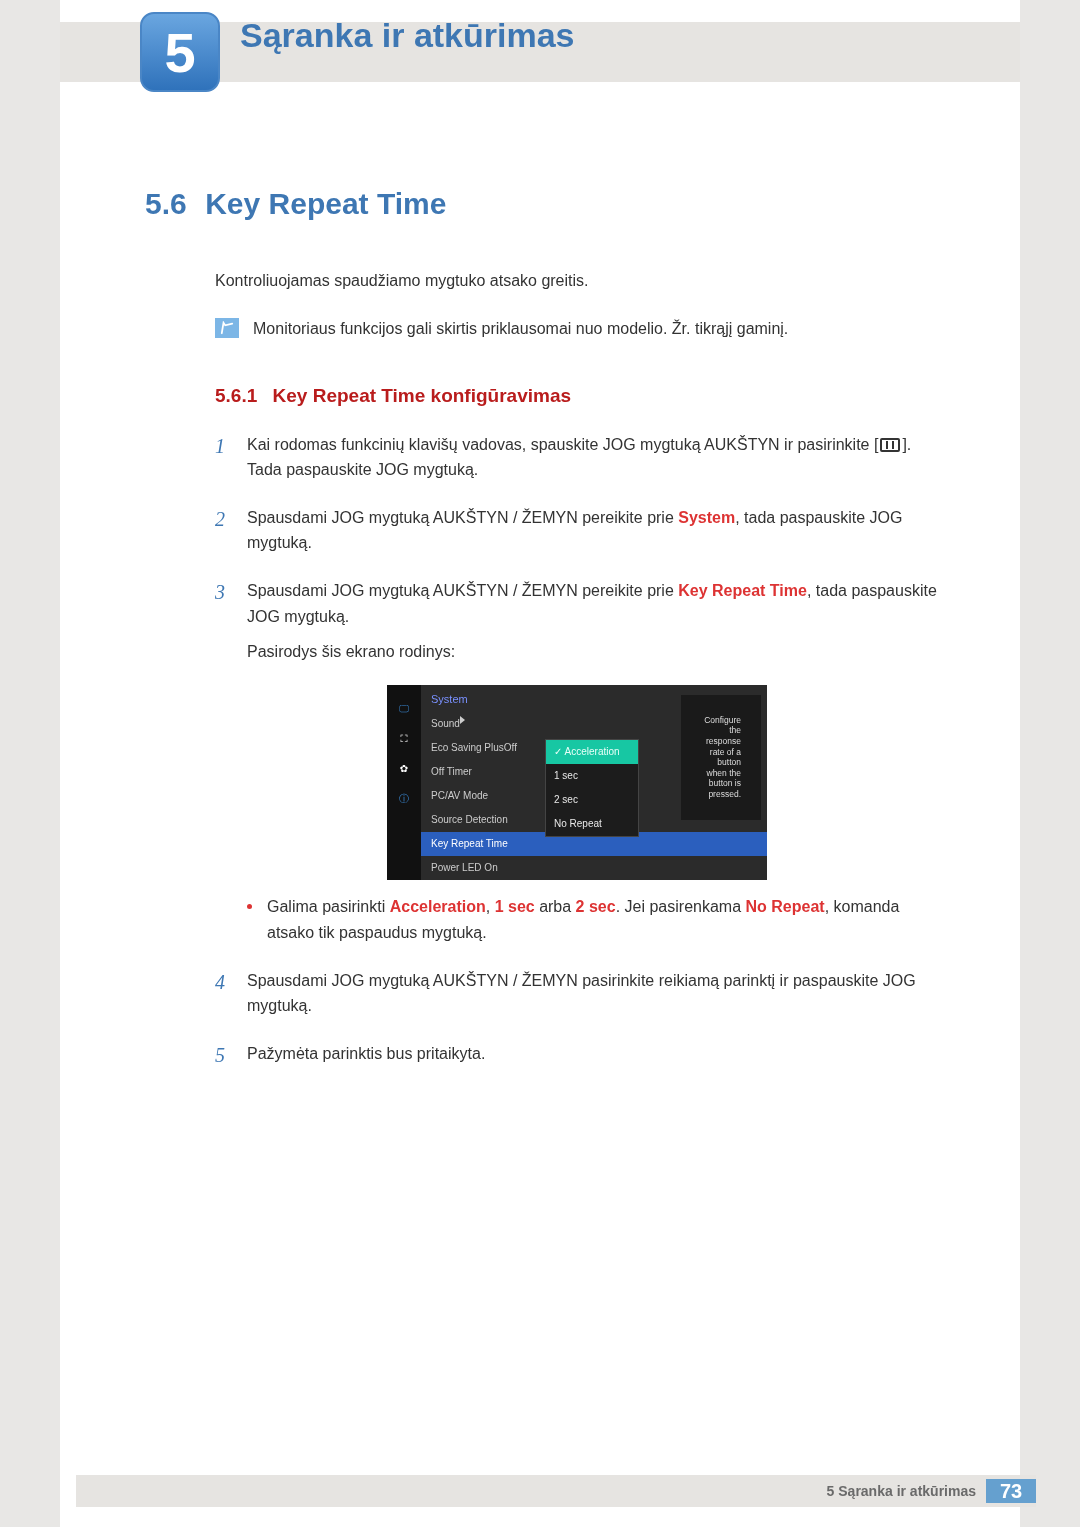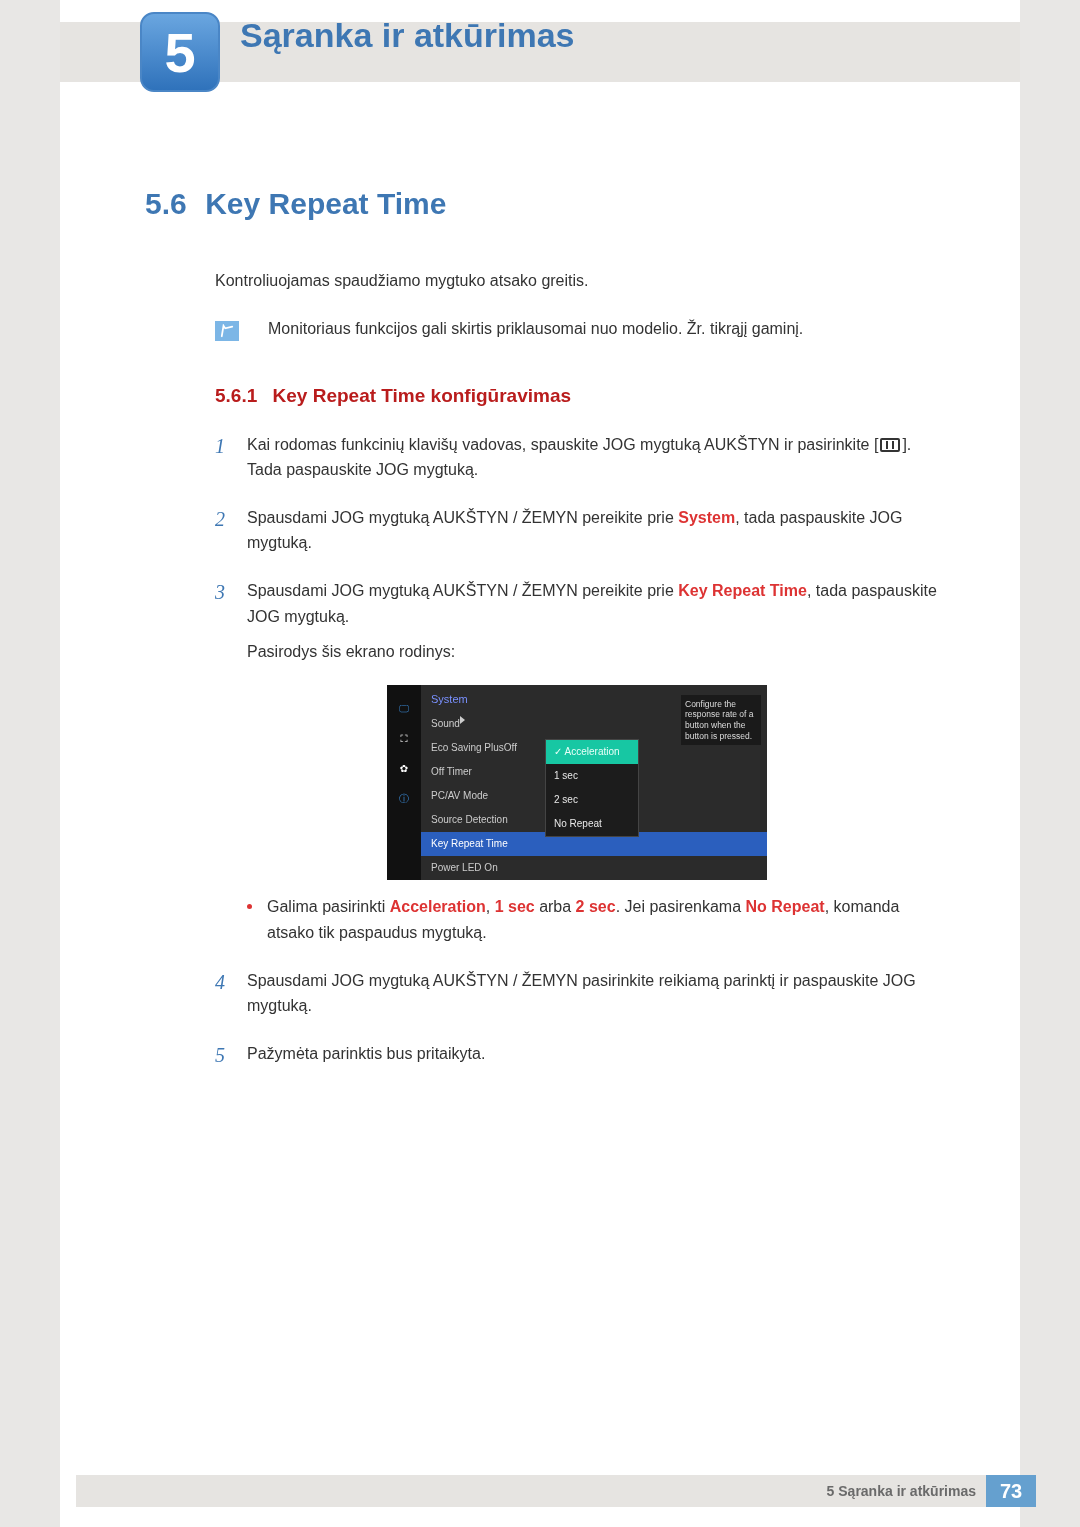--- a/index.html
+++ b/index.html
@@ -67,24 +67,23 @@
   }
   .section-title {
     color: #3e77b3;
     font-size: 30px;
     font-weight: 600;
     margin-left: 14px;
   }
   .intro { margin-top: 40px; margin-left: 70px; }
   .note-row {
     display: flex;
-    align-items: flex-end;
+    align-items: center;
     margin-top: 22px;
     margin-left: 70px;
-    gap: 15px;
   }
   .note-icon {
     width: 24px; height: 20px;
     background: #7cb6e6;
     display: inline-flex;
     align-items: center;
     justify-content: center;
     margin-right: 14px;
     flex: 0 0 24px;
   }
@@ -183,21 +182,22 @@
   .osd-row.selected { background: #2b5fbe; color: #fff; }
   .osd-tip {
     position: absolute;
     right: 6px;
     top: 10px;
     width: 80px;
     font-size: 8.5px;
     color: #ddd;
     line-height: 1.25;
     background: #1a1a1a;
-    padding: 4px;
+    padding: 20px;
+    text-align: right;
   }
   .osd-popup {
     position: absolute;
     left: 124px;
     top: 54px;
     width: 94px;
     background: #1c1c1c;
     border: 1px solid #444;
   }
   .osd-popup .opt {
@@ -226,21 +226,21 @@
     align-items: center;
   }
   .footer-label {
     font-size: 14px;
     color: #6a6a6a;
     margin-right: 10px;
     font-weight: 600;
   }
   .footer-page {
     width: 50px;
-    height: 32px;
+    height: 24px;
     background: #65a0cf;
     color: #fff;
     font-size: 20px;
     font-weight: 700;
     display: flex;
     align-items: center;
     justify-content: center;
     text-align: center;
   }
   .arrow-right {

